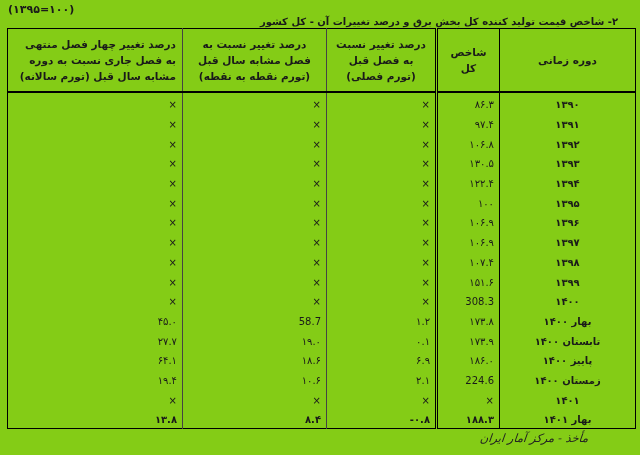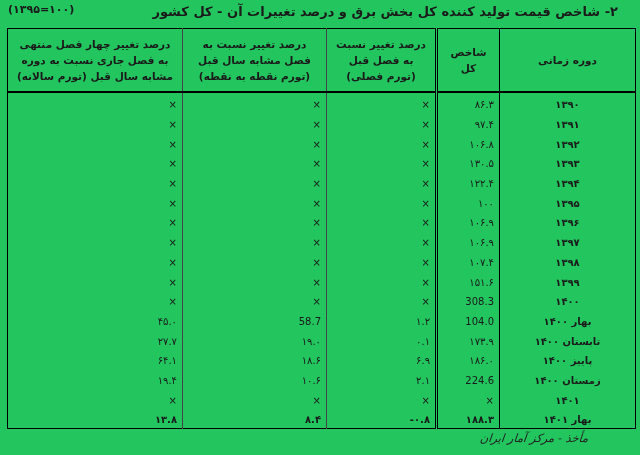--- a/index.html
+++ b/index.html
@@ -1,27 +1,27 @@
 <!DOCTYPE html>
 <html lang="fa"><head>
 <meta charset="utf-8">
 <style>
   html,body { margin:0; padding:0; background:#e8e8e8; }
   .page {
-    position:relative; width:640px; height:455px; background:#22c55e;
+    position:relative; width:640px; height:455px; background:#84cc16;
     font-family:"DejaVu Sans","Liberation Sans",sans-serif;
     color:#1a1a1a; overflow:hidden;
   }
   .base-note {
     position:absolute; top:3px; left:8px;
     font-size:11px; font-weight:bold; direction:ltr;
   }
   .doc-title {
-    position:absolute; top:4px; right:22px;
-    font-size:13px; font-weight:bold; direction:rtl; white-space:nowrap;text-align:right;
+    position:absolute; top:16px; right:22px;
+    font-size:10px; font-weight:bold; direction:rtl; white-space:nowrap;text-align:right;
   }
   table.idx {
     position:absolute; top:28px; left:7px;
     width:628px; border-collapse:collapse; table-layout:fixed;
     direction:rtl;
     border:1.5px solid #000;
   }
   col.c-period   { width:136px; }
   col.c-index    { width:63px;  }
   col.c-seasonal { width:110px; }
@@ -33,21 +33,21 @@
     font-size:10.5px; font-weight:bold; line-height:1.55;
     padding:0 6px; border-bottom:2.5px solid #000;
   }
   tbody td { height:19.7px; padding:0; vertical-align:middle; }
 
   
   .col-period   { }
   .col-index    { border-right:1.5px solid #000; }
   .col-seasonal { border-right:3px double #000;margin-left:8px; }
   .col-point    { border-right:1.5px solid #444; }
-  .col-annual   { border-right:1px solid #444; }
+  .col-annual   { border-right:1px solid #444;text-align:right; }
 
   td.col-period { text-align:center; }
   td.col-index, td.col-seasonal, td.col-point, td.col-annual {
     text-align:right; padding-right:5px;
   }
   .period-label { font-size:10px; font-weight:bold; white-space:nowrap; }
   .num { font-size:10px; direction:ltr; unicode-bidi:embed; display:inline-block; }
   .bold-row .num { font-weight:bold; }
   .source-line {
     position:absolute; top:431px; right:52px;
@@ -155,21 +155,21 @@
         </tr>
         <tr>
           <td class="col-period"><span class="period-label">۱۴۰۰</span></td>
           <td class="col-index"><span class="num">308.3</span></td>
           <td class="col-seasonal"><span class="num">×</span></td>
           <td class="col-point"><span class="num">×</span></td>
           <td class="col-annual"><span class="num">×</span></td>
         </tr>
         <tr>
           <td class="col-period"><span class="period-label">بهار ۱۴۰۰</span></td>
-          <td class="col-index"><span class="num">104.0</span></td>
+          <td class="col-index"><span class="num">۱۷۳.۸</span></td>
           <td class="col-seasonal"><span class="num">۱.۲</span></td>
           <td class="col-point"><span class="num">58.7</span></td>
           <td class="col-annual"><span class="num">۴۵.۰</span></td>
         </tr>
         <tr>
           <td class="col-period"><span class="period-label">تابستان ۱۴۰۰</span></td>
           <td class="col-index"><span class="num">۱۷۳.۹</span></td>
           <td class="col-seasonal"><span class="num">۰.۱</span></td>
           <td class="col-point"><span class="num">۱۹.۰</span></td>
           <td class="col-annual"><span class="num">۲۷.۷</span></td>

